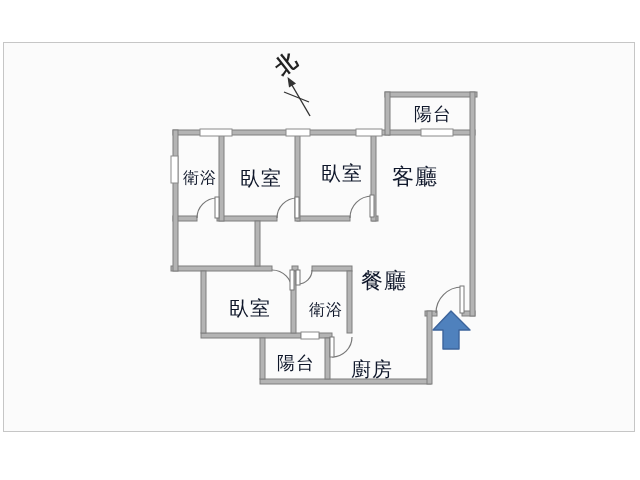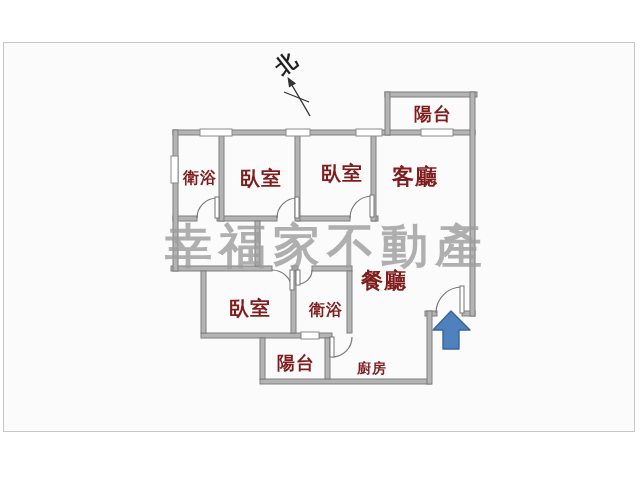--- a/index.html
+++ b/index.html
@@ -7,21 +7,21 @@
     position:relative;width:640px;height:480px;background:#ffffff;overflow:hidden;
     font-family:"DejaVu Sans","Liberation Sans",sans-serif;
   }
   .frame{
     position:absolute;left:3px;top:42px;width:632px;height:390px;
     border:1px solid #c6c6c6;background:#fbfbfb;box-sizing:border-box;
   }
   .plan-svg{position:absolute;left:0;top:0;width:640px;height:480px;}
   .room-label{
     position:absolute;transform:translate(-50%,-50%);
-    font-weight:bold;color:#7f1d1d;white-space:nowrap;letter-spacing:1px;z-index:3;
+    font-weight:normal;color:#0f172a;white-space:nowrap;letter-spacing:1px;z-index:3;
   }
   .watermark{
     position:absolute;left:327px;top:245px;transform:translate(-50%,-50%);
     font-size:47px;font-weight:bold;letter-spacing:7px;white-space:nowrap;
     color:rgba(158,158,158,0.82);z-index:4;line-height:1;
   }
   .north-label{
     position:absolute;left:286px;top:64px;
     transform:translate(-50%,-50%) rotate(-38deg);
     font-size:21px;font-weight:bold;color:#222;z-index:3;
@@ -110,17 +110,16 @@
 
   <div class="room-label" style="left:200px;top:178px;font-size:16px">衛浴</div>
   <div class="room-label" style="left:261px;top:178px;font-size:20px">臥室</div>
   <div class="room-label" style="left:342px;top:173px;font-size:20px">臥室</div>
   <div class="room-label" style="left:415px;top:177px;font-size:22px">客廳</div>
   <div class="room-label" style="left:433px;top:114px;font-size:18px">陽台</div>
   <div class="room-label" style="left:384px;top:281px;font-size:22px">餐廳</div>
   <div class="room-label" style="left:250px;top:308px;font-size:20px">臥室</div>
   <div class="room-label" style="left:326px;top:310px;font-size:16px">衛浴</div>
   <div class="room-label" style="left:296px;top:363px;font-size:18px">陽台</div>
-  <div class="room-label" style="left:372px;top:369px;font-size:14px">廚房</div>
+  <div class="room-label" style="left:372px;top:369px;font-size:20px">廚房</div>
 
-  <div class="watermark">幸福家不動產</div>
 
 </div>
 
 </body></html>

